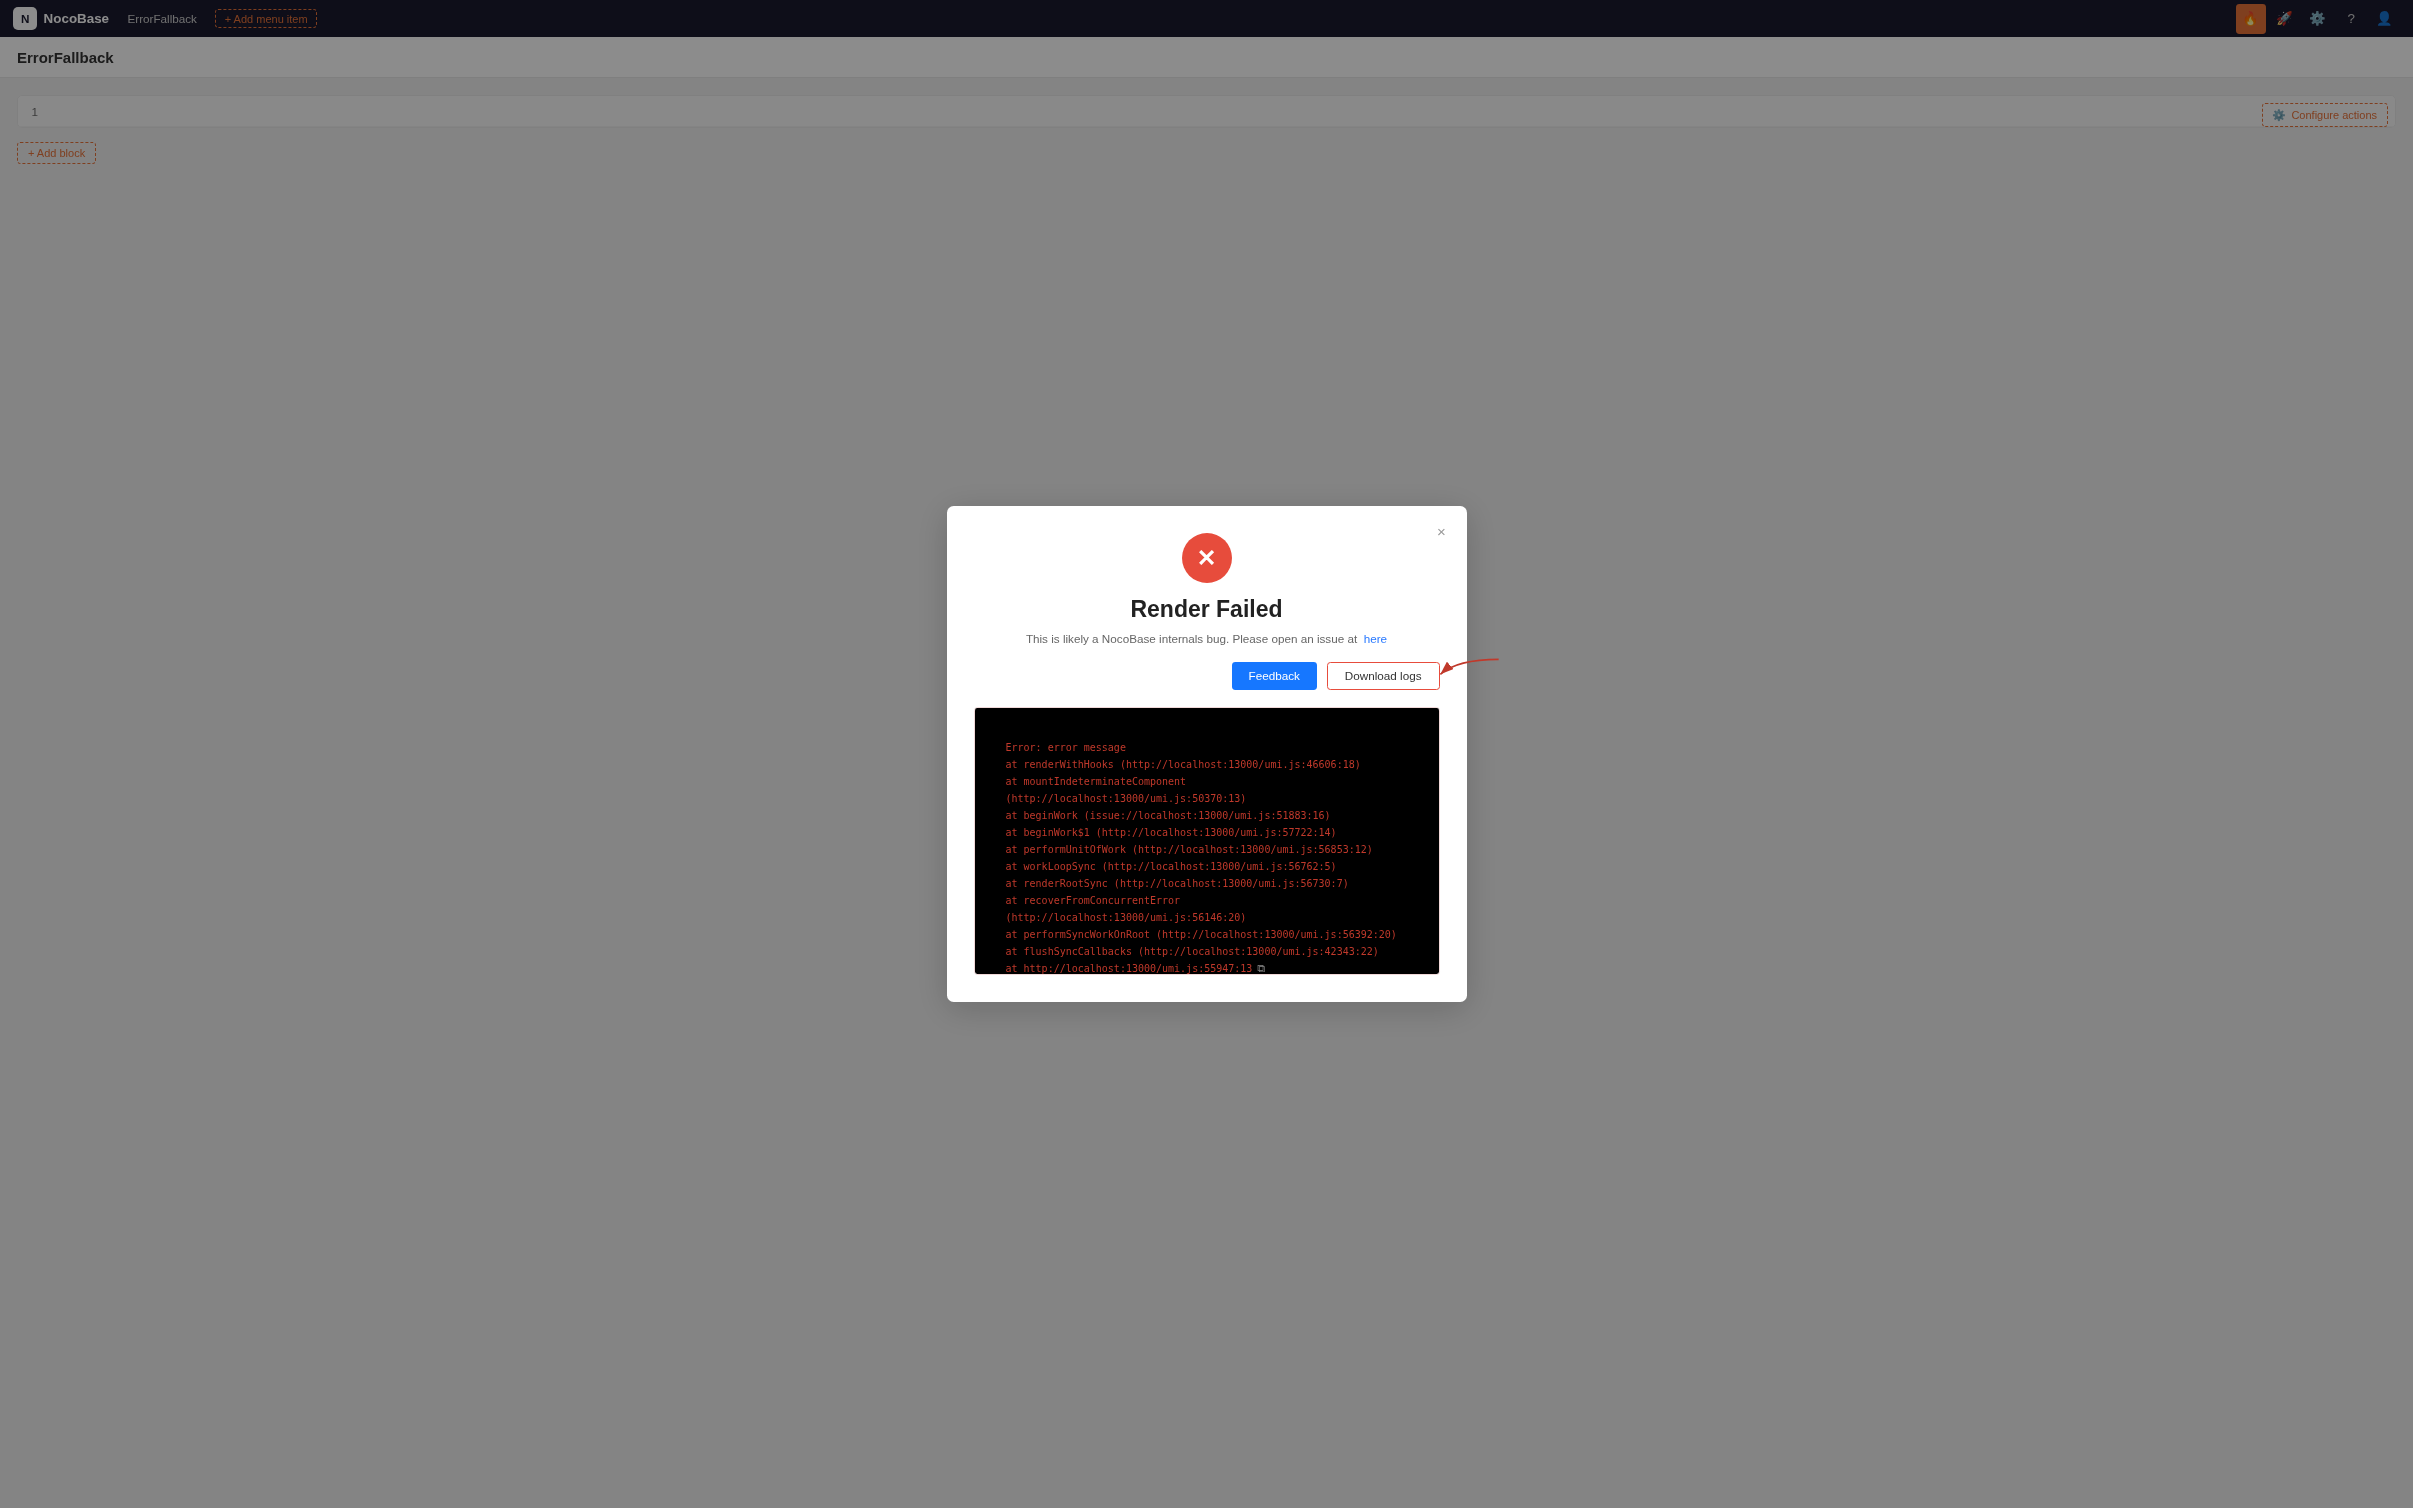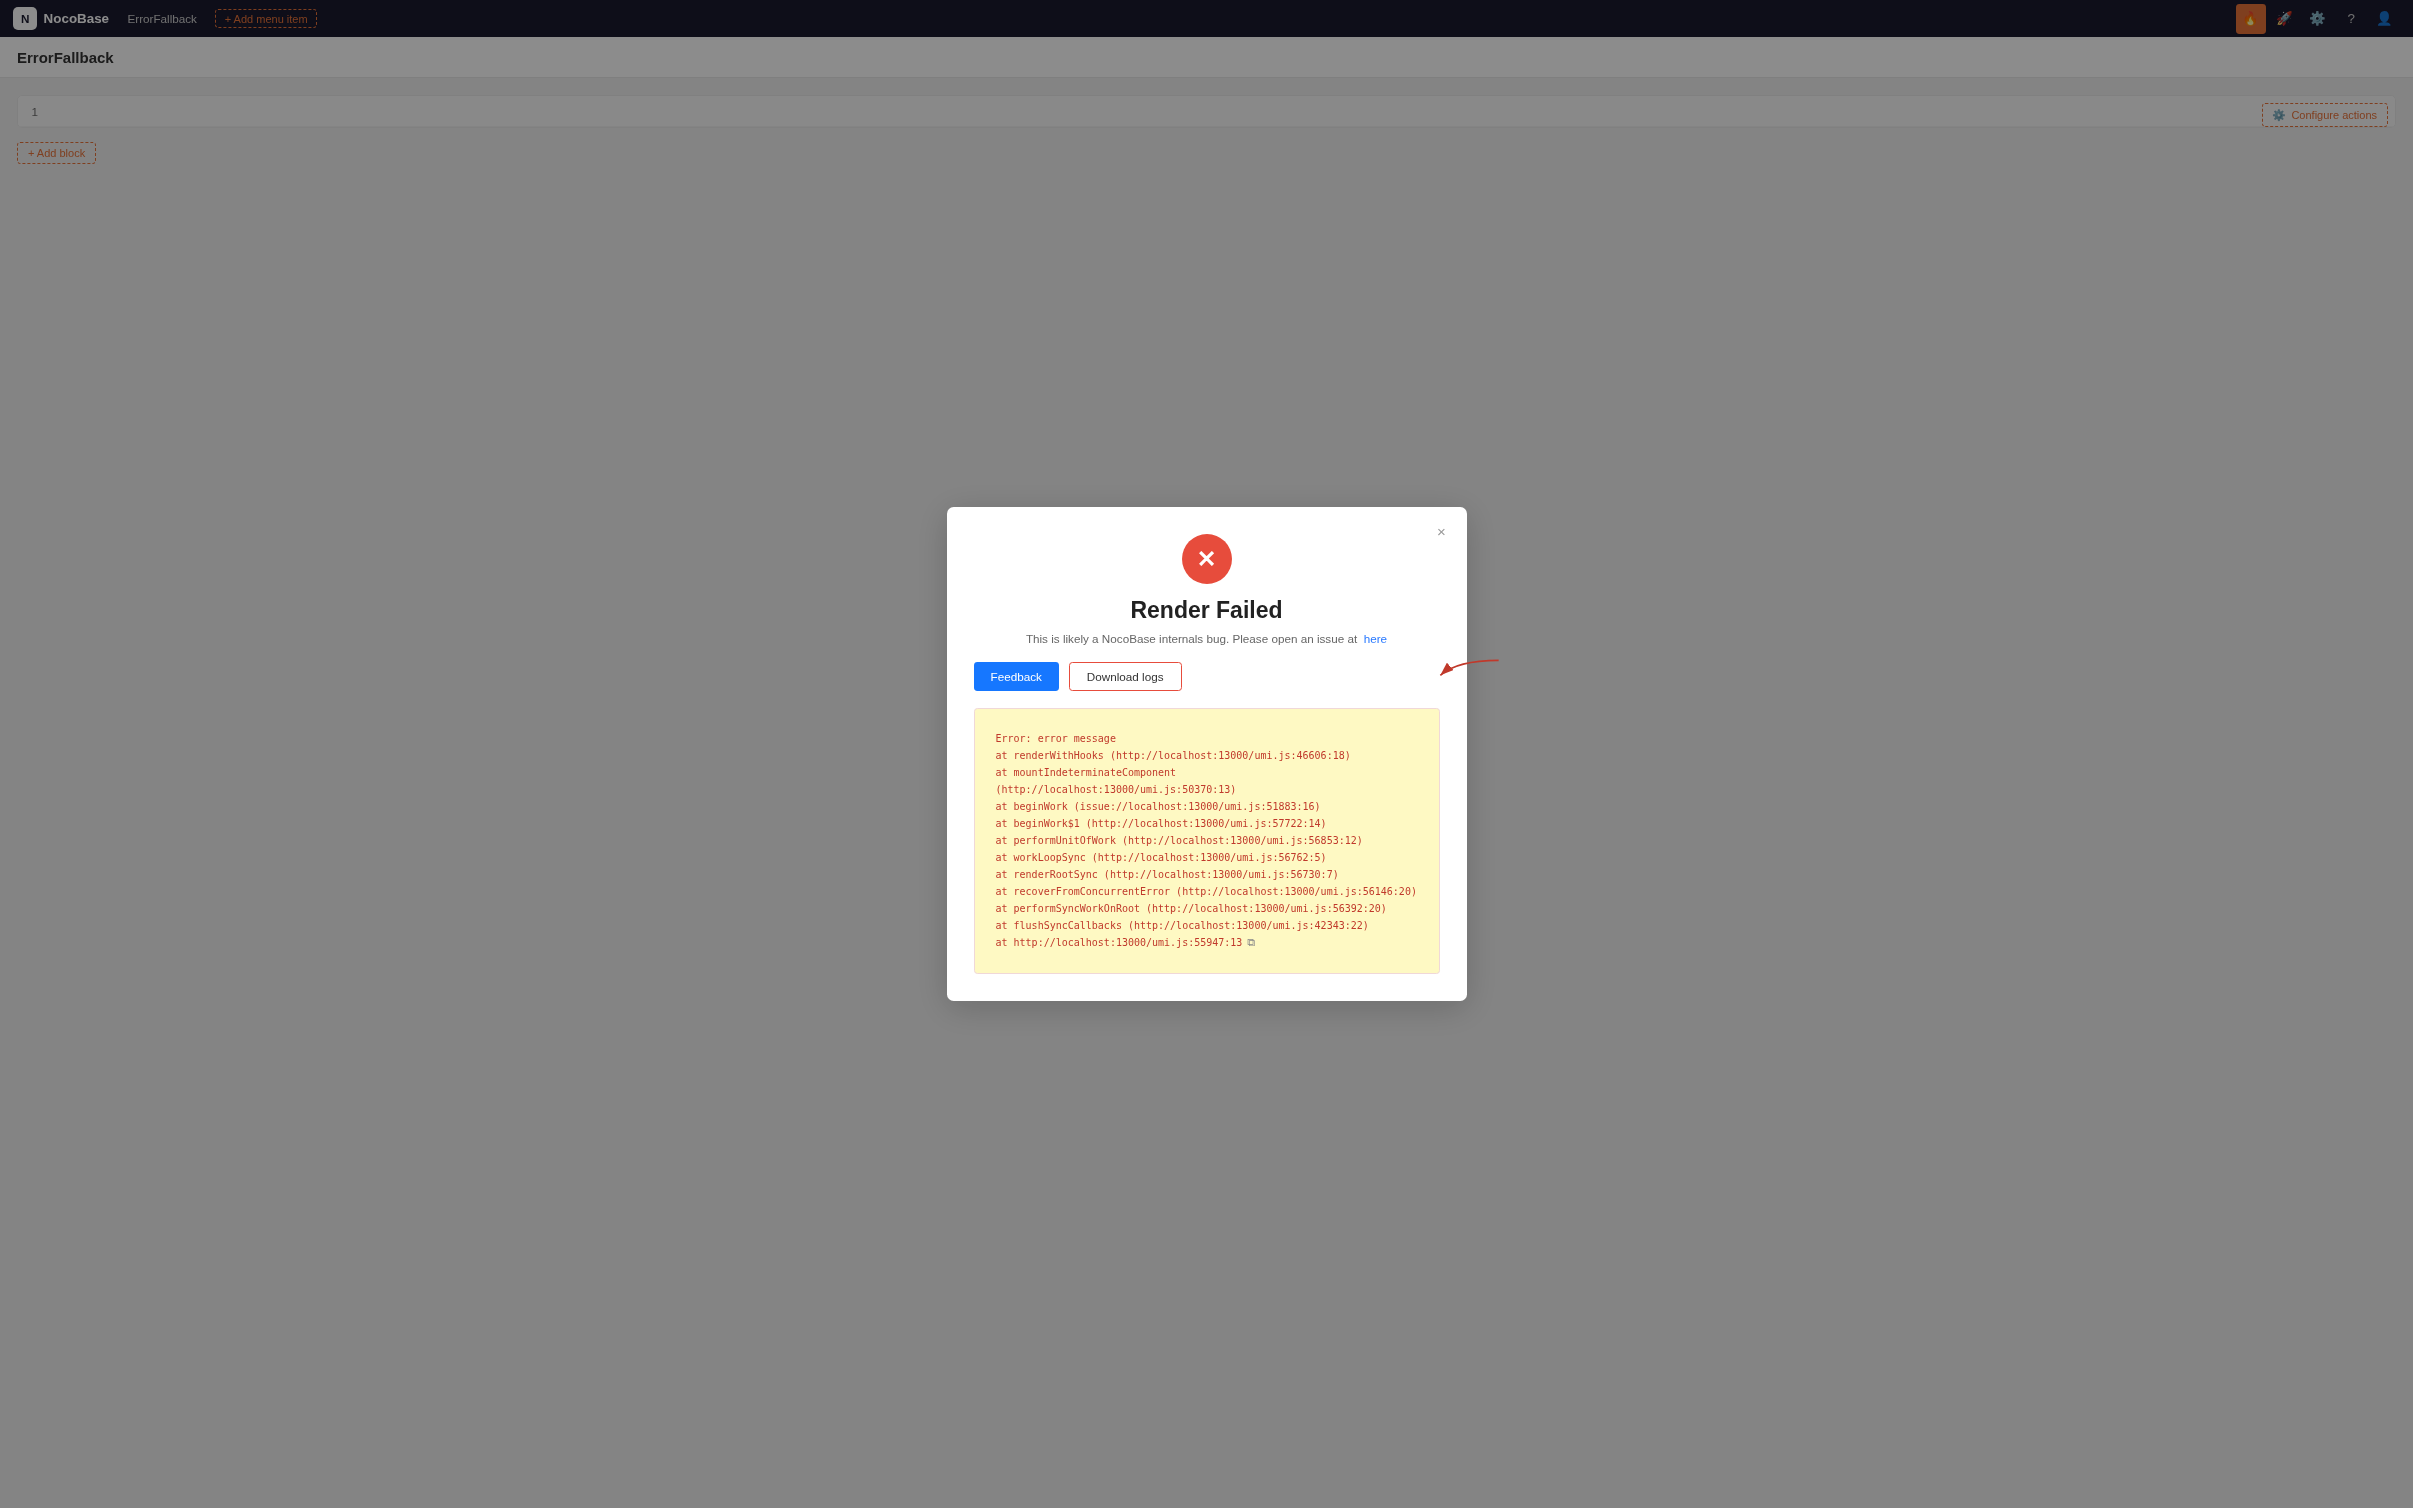--- a/index.html
+++ b/index.html
@@ -221,21 +221,21 @@
       margin-bottom: 17px;
     }
     .modal-subtitle a {
       color: #2979ff;
       text-decoration: none;
     }
 
     
     .modal-actions {
       display: flex;
-      justify-content: flex-start;
+      justify-content: flex-end;
       gap: 10px;
       margin-bottom: 17px;
       position: relative;
     }
     .btn-feedback {
       background: #1677ff;
       color: white;
       border: none;
       border-radius: 3.4px;
       padding: 6.7px 17px;
@@ -247,24 +247,24 @@
       color: #333;
       border: 1.7px solid #e74c3c;
       border-radius: 3.4px;
       padding: 6.7px 17px;
       font-size: 11.7px;
       cursor: pointer;
     }
 
     
     .error-log {
-      background: #fef9c3;
+      background: #000000;
       border: 0.8px solid #f0d8d8;
       border-radius: 3.4px;
-      padding: 21px;
+      padding: 31px;
       font-family: monospace;
       font-size: 10px;
       color: #c0392b;
       line-height: 1.7;
       max-height: 268px;
       overflow-y: auto;
     }
     .error-log .copy-icon {
       display: inline-block;
       margin-left: 5px;

